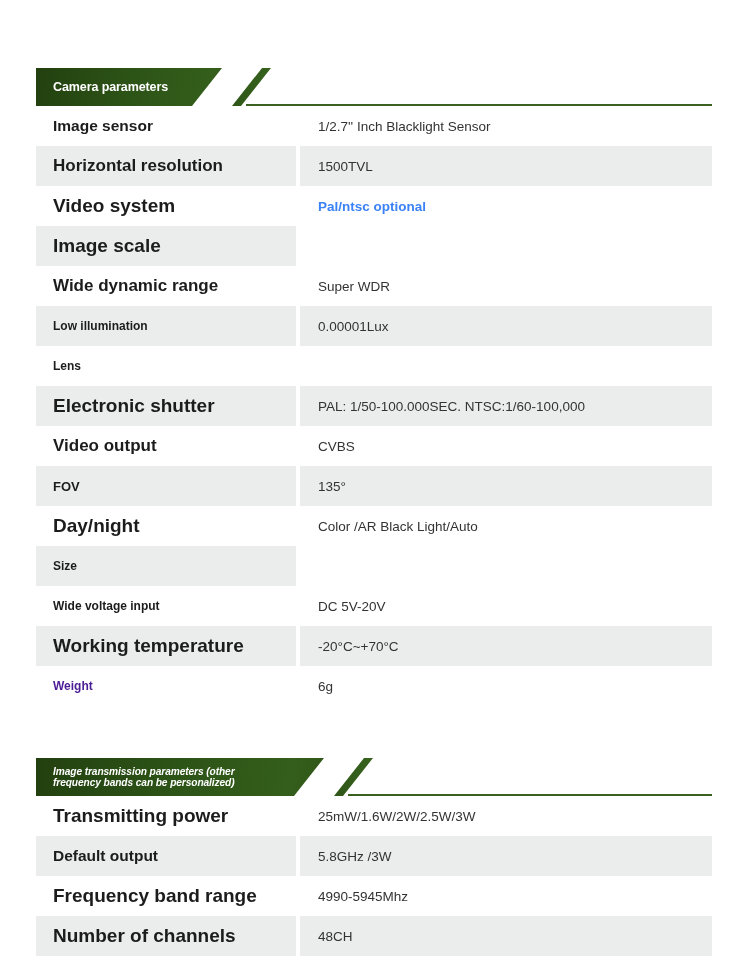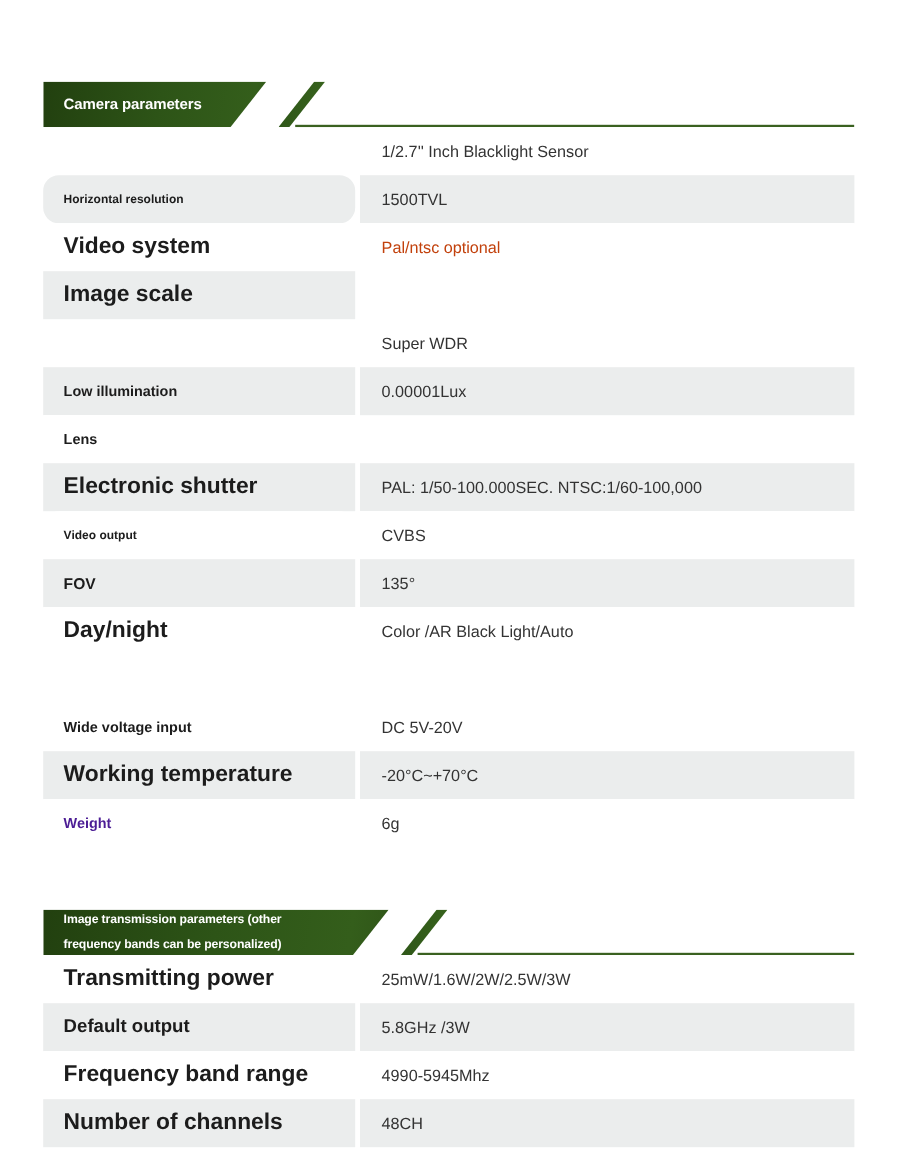--- a/index.html
+++ b/index.html
@@ -73,21 +73,21 @@
     flex-direction: column;
     justify-content: center;
     color: #ffffff;
     font-weight: bold;
     z-index: 3;
     white-space: pre-line;
     letter-spacing: -0.1px;
   }
 
   .banner-label.big  { font-size: 12.5px; line-height: 15px; }
-  .banner-label.small{ font-size: 10.2px; line-height: 21px; }
+  .banner-label.small{ font-size: 10.2px; line-height: 11px; font-style: italic; }
 
   
   .spec-table {
     position: absolute;
     left: 36px;
     width: 676px;
   }
 
   .spec-row {
     position: relative;
@@ -129,57 +129,59 @@
 
   .spec-row.plain .cell-key,
   .spec-row.plain .cell-val { background: #ffffff; }
 
   
   .k-b   { font-weight: bold; }
   .k-n   { font-weight: bold; }
   .k-mut { color: #4c1d95; }
 
   .s13 { font-size: 13px; }
-  .s14 { font-size: 10px; border-radius: 13px; }
+  .s14 { font-size: 17px; }
   .s15 { font-size: 15.5px; }
   .s17 { font-size: 12px; }
   .s19 { font-size: 19px; }
 
-  .v-b { font-weight: normal; color: #c2410c; }
+  .v-b { font-weight: bold; color: #3b82f6; }
 </style>
 </head>
 <body>
 
 <div class="page">
   <div id="sections-root">
       <div class="section" style="top: 68px;">
         <div class="banner">
           <div class="banner-shape">
             <div class="banner-block" style="width: 216px; clip-path: polygon(0px 0px, 186px 0px, 156px 100%, 0px 100%);"></div>
             <div class="banner-stripe" style="left: 196px; clip-path: polygon(30px 0px, 39px 0px, 9px 100%, 0px 100%); width: 39px;"></div>
             <div class="banner-rule" style="left: 210px; width: 466px;"></div>
           </div>
           <div class="banner-label big">Camera parameters</div>
         </div>
         <div class="spec-table" style="top: 38px; left: 0px;">
           <div class="spec-row plain">
+            <div class="cell-key s15 k-b">Image sensor</div>
             <div class="cell-val">1/2.7'' Inch Blacklight Sensor</div>
           </div>
           <div class="spec-row shaded">
             <div class="cell-key s14 k-b">Horizontal resolution</div>
             <div class="cell-val">1500TVL</div>
           </div>
           <div class="spec-row plain">
             <div class="cell-key s19 k-b">Video system</div>
             <div class="cell-val v-b">Pal/ntsc optional</div>
           </div>
           <div class="spec-row shaded">
             <div class="cell-key s19 k-b">Image scale</div>
           </div>
           <div class="spec-row plain">
+            <div class="cell-key s14 k-b">Wide dynamic range</div>
             <div class="cell-val">Super WDR</div>
           </div>
           <div class="spec-row shaded">
             <div class="cell-key s17 k-b">Low illumination</div>
             <div class="cell-val">0.00001Lux</div>
           </div>
           <div class="spec-row plain">
             <div class="cell-key s17 k-b">Lens</div>
           </div>
           <div class="spec-row shaded">
@@ -192,20 +194,21 @@
           </div>
           <div class="spec-row shaded">
             <div class="cell-key s13 k-n">FOV</div>
             <div class="cell-val">135°</div>
           </div>
           <div class="spec-row plain">
             <div class="cell-key s19 k-b">Day/night</div>
             <div class="cell-val">Color /AR Black Light/Auto</div>
           </div>
           <div class="spec-row shaded">
+            <div class="cell-key s17 k-b">Size</div>
           </div>
           <div class="spec-row plain">
             <div class="cell-key s17 k-b">Wide voltage input</div>
             <div class="cell-val">DC 5V-20V</div>
           </div>
           <div class="spec-row shaded">
             <div class="cell-key s19 k-b">Working temperature</div>
             <div class="cell-val">-20°C~+70°C</div>
           </div>
           <div class="spec-row plain">

